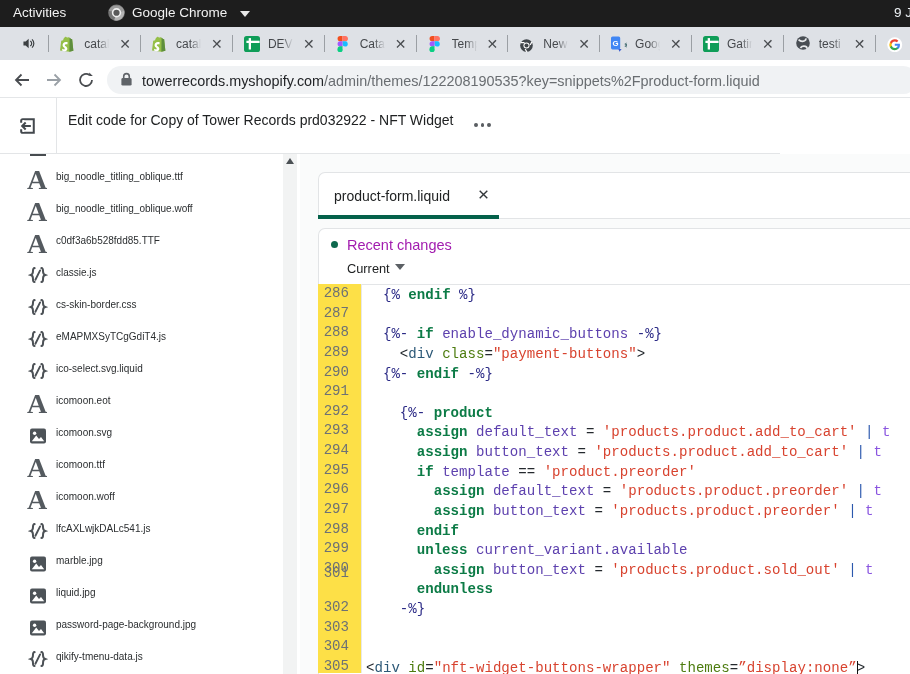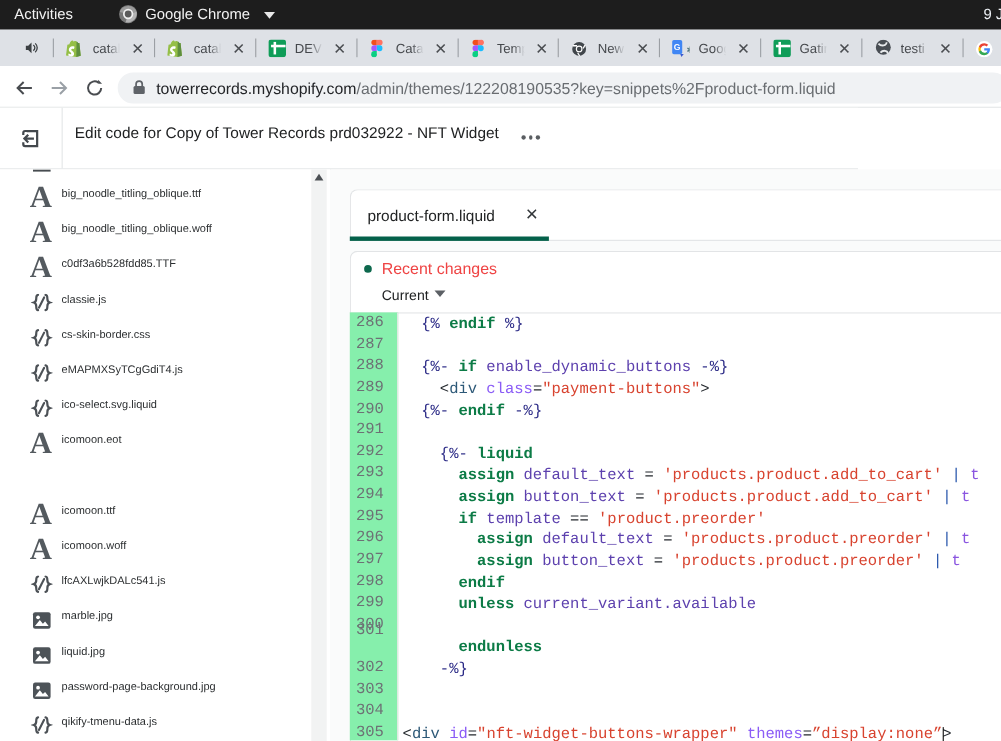--- a/index.html
+++ b/index.html
@@ -37,35 +37,35 @@
 #side-border{left:300px;top:154px;width:1px;height:520px;background:#e0e3e5}
 
 #editor{left:300px;top:154px;width:610px;height:520px;background:#fafbfb}
 #tabcard{position:absolute;left:18px;top:18px;width:592px;height:47px;background:#fff;border:1px solid #e2e4e6;border-right:none;border-bottom:none;border-top-left-radius:7px}
 #tabbar-border{position:absolute;left:18px;top:64px;width:592px;height:1px;background:#e2e4e6}
 #tab-green{position:absolute;left:18px;top:61.2px;width:180.5px;height:3.4px;background:#04614a}
 #tabname{position:absolute;left:34px;top:34px;font-size:14px;color:#202223}
 #tabx{position:absolute;left:179px;top:36.4px}
 #codecard{position:absolute;left:18px;top:74px;width:592px;height:446px;background:#fff;border:1px solid #e2e4e6;border-right:none;border-bottom:none;border-top-left-radius:7px}
 #rc-dot{position:absolute;left:31.2px;top:87.2px;width:7px;height:7px;border-radius:50%;background:#0d684d}
-#rc-text{position:absolute;left:47px;top:83px;font-size:14.5px;color:#ef4444}
+#rc-text{position:absolute;left:47px;top:83px;font-size:14.5px;color:#a21caf}
 #cur-text{position:absolute;left:47px;top:106.5px;font-size:12.8px;color:#202223}
 #cur-caret{position:absolute;left:94.5px;top:110px;width:0;height:0;border-left:5.6px solid transparent;border-right:5.6px solid transparent;border-top:6.5px solid #5c6065}
 #rc-border{position:absolute;left:18px;top:130px;width:592px;height:1px;background:#e3e5e7}
 
-#gutter{position:absolute;left:18px;top:130px;width:44px;height:389px;background:#86efac;border-right:1px solid #e8e8e8}
+#gutter{position:absolute;left:18px;top:130px;width:44px;height:389px;background:#fde047;border-right:1px solid #e8e8e8}
 .lnum{position:absolute;right:12px;font-size:14.1px;line-height:19.63px;font-family:"Liberation Mono",monospace;color:#6d7175}
 #code{position:absolute;left:66px;top:132px;width:544px;height:474px;overflow:hidden}
 .cl{position:absolute;left:0;font-family:"Liberation Mono",monospace;font-size:14.1px;line-height:19.63px;white-space:pre;color:#24292e}
 .d{color:#2b2a86}
 .k{color:#0c7b46;font-weight:bold}
 .v{color:#5d41ae}
 .s{color:#d8432f}
 .t{color:#2c5877}
-.a{color:#8b5cf6}
+.a{color:#4d7c0f}
 .pi{color:#2b58ad}
 .f{color:#8a55e0}
 #cursor{position:absolute;width:1.6px;height:16px;background:#111}
 
 </style></head>
 <body>
 <div class="abs" id="topbar">
   <div class="abs act">Activities</div>
   <svg class="abs" style="left:108px;top:4px" width="17" height="17.5" viewBox="0 0 17 17">
     <circle cx="8.5" cy="8.5" r="8.3" fill="#767676"></circle>
@@ -266,20 +266,28 @@
           <path d="M6.6 1.1 C4.8 1.3 4.95 2.9 4.95 4.6 C4.95 6.6 4.5 7.5 2.8 8.05 C4.5 8.6 4.95 9.5 4.95 11.5 C4.95 13.2 4.8 14.8 6.6 15"></path>
           <path d="M13.4 1.1 C15.2 1.3 15.05 2.9 15.05 4.6 C15.05 6.6 15.5 7.5 17.2 8.05 C15.5 8.6 15.05 9.5 15.05 11.5 C15.05 13.2 15.2 14.8 13.4 15"></path>
           <path d="M12.1 3.4 L7.4 12.7" stroke-width="1.9"></path>
         </g>
       </svg>
       <div class="fname">ico-select.svg.liquid</div>
     </div>
 <div class="frow" style="top:234px">
       <div class="fA">A</div>
       <div class="fname">icomoon.eot</div>
+    </div>
+<div class="frow" style="top:266px">
+      <svg class="fico" viewBox="0 0 18 18">
+        <rect x="1" y="1.5" width="16" height="15" rx="2" fill="#4d5358"></rect>
+        <circle cx="5.6" cy="6.2" r="1.7" fill="#fff"></circle>
+        <path d="M2.8 14.2 L7.2 8.6 L10 12 L12 10 L15.2 14.2 Z" fill="#fff"></path>
+      </svg>
+      <div class="fname">icomoon.svg</div>
     </div>
 <div class="frow" style="top:298px">
       <div class="fA">A</div>
       <div class="fname">icomoon.ttf</div>
     </div>
 <div class="frow" style="top:330px">
       <div class="fA">A</div>
       <div class="fname">icomoon.woff</div>
     </div>
 <div class="frow" style="top:362px">
@@ -366,28 +374,29 @@
 <div class="lnum" style="top:353.34px">304</div>
 <div class="lnum" style="top:372.97px">305</div>
   </div>
   <div id="code">
 <div class="cl" style="top:0.00px">  <span class="d">{%</span> <span class="k">endif</span> <span class="d">%}</span></div>
 <div class="cl" style="top:19.63px"></div>
 <div class="cl" style="top:39.26px">  <span class="d">{%-</span> <span class="k">if</span> <span class="v">enable_dynamic_buttons</span> <span class="d">-%}</span></div>
 <div class="cl" style="top:58.89px">    &lt;<span class="t">div</span> <span class="a">class</span>=<span class="s">"payment-buttons"</span>&gt;</div>
 <div class="cl" style="top:78.52px">  <span class="d">{%-</span> <span class="k">endif</span> <span class="d">-%}</span></div>
 <div class="cl" style="top:98.15px"></div>
-<div class="cl" style="top:117.78px">    <span class="d">{%-</span> <span class="k">liquid</span></div>
+<div class="cl" style="top:117.78px">    <span class="d">{%-</span> <span class="k">product</span></div>
 <div class="cl" style="top:137.41px">      <span class="k">assign</span> <span class="v">default_text</span> = <span class="s">'products.product.add_to_cart'</span> <span class="pi">|</span> <span class="f">t</span></div>
 <div class="cl" style="top:157.04px">      <span class="k">assign</span> <span class="v">button_text</span> = <span class="s">'products.product.add_to_cart'</span> <span class="pi">|</span> <span class="f">t</span></div>
 <div class="cl" style="top:176.67px">      <span class="k">if</span> <span class="v">template</span> == <span class="s">'product.preorder'</span></div>
 <div class="cl" style="top:196.30px">        <span class="k">assign</span> <span class="v">default_text</span> = <span class="s">'products.product.preorder'</span> <span class="pi">|</span> <span class="f">t</span></div>
 <div class="cl" style="top:215.93px">        <span class="k">assign</span> <span class="v">button_text</span> = <span class="s">'products.product.preorder'</span> <span class="pi">|</span> <span class="f">t</span></div>
 <div class="cl" style="top:235.56px">      <span class="k">endif</span></div>
 <div class="cl" style="top:255.19px">      <span class="k">unless</span> <span class="v">current_variant.available</span></div>
+<div class="cl" style="top:274.82px">        <span class="k">assign</span> <span class="v">button_text</span> = <span class="s">'products.product.sold_out'</span> <span class="pi">|</span> <span class="f">t</span></div>
 <div class="cl" style="top:294.45px">      <span class="k">endunless</span></div>
 <div class="cl" style="top:314.08px">    <span class="d">-%}</span></div>
 <div class="cl" style="top:333.71px"></div>
 <div class="cl" style="top:353.34px"></div>
 <div class="cl" style="top:372.97px">&lt;<span class="t">div</span> <span class="a">id</span>=<span class="s">"nft-widget-buttons-wrapper"</span> <span class="a">themes</span>=<span class="s">”display:none”</span>&gt;</div>
 <div id="cursor" style="left:490.7px;top:374.5px"></div>
   </div>
 </div>
 
 </body></html>

